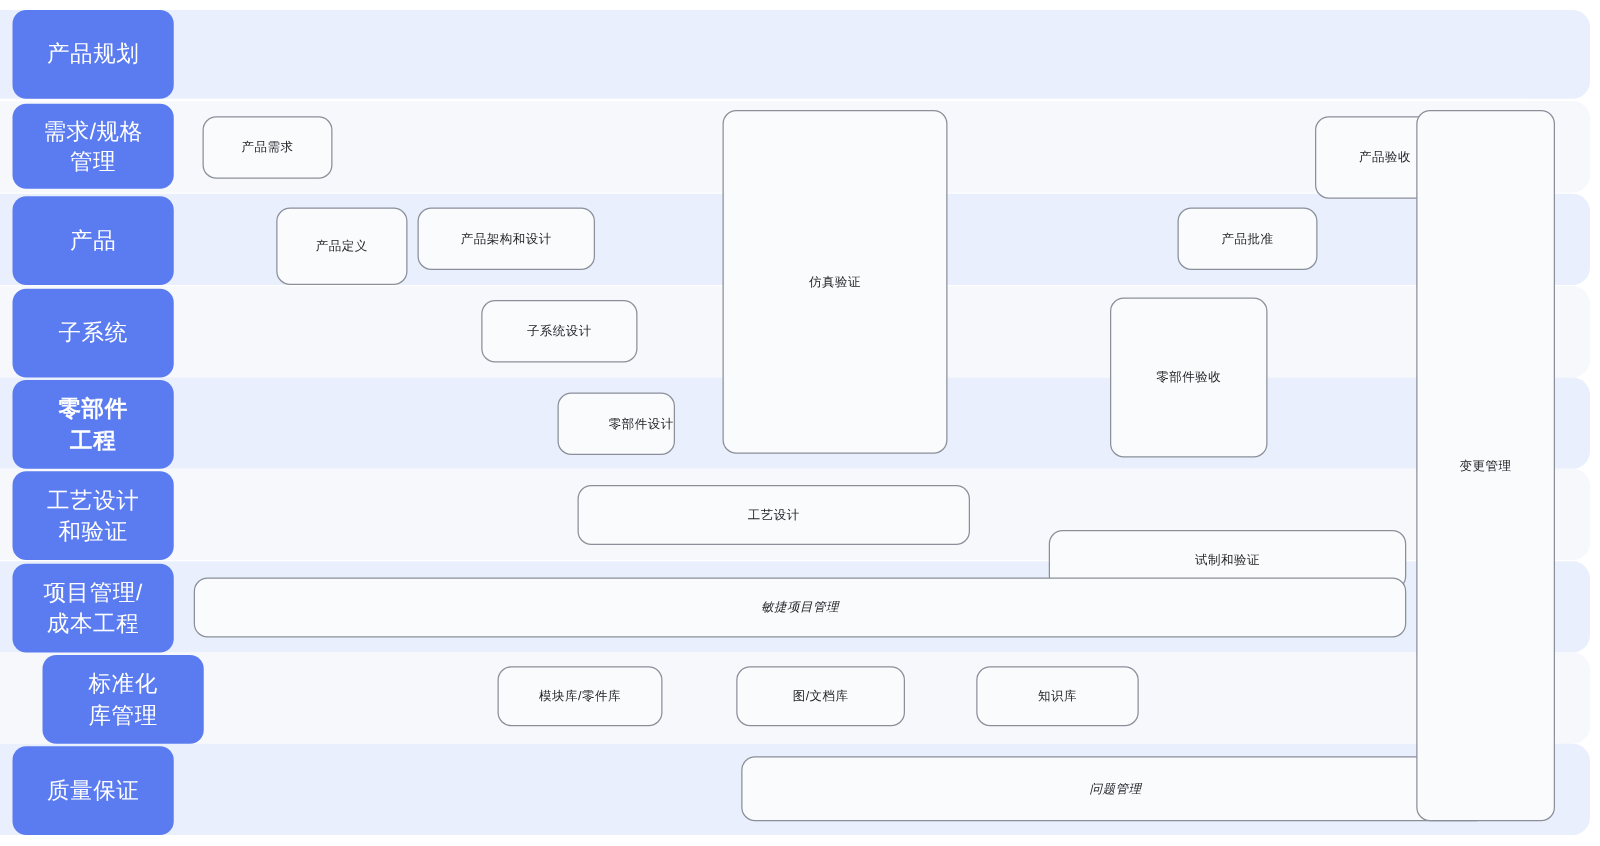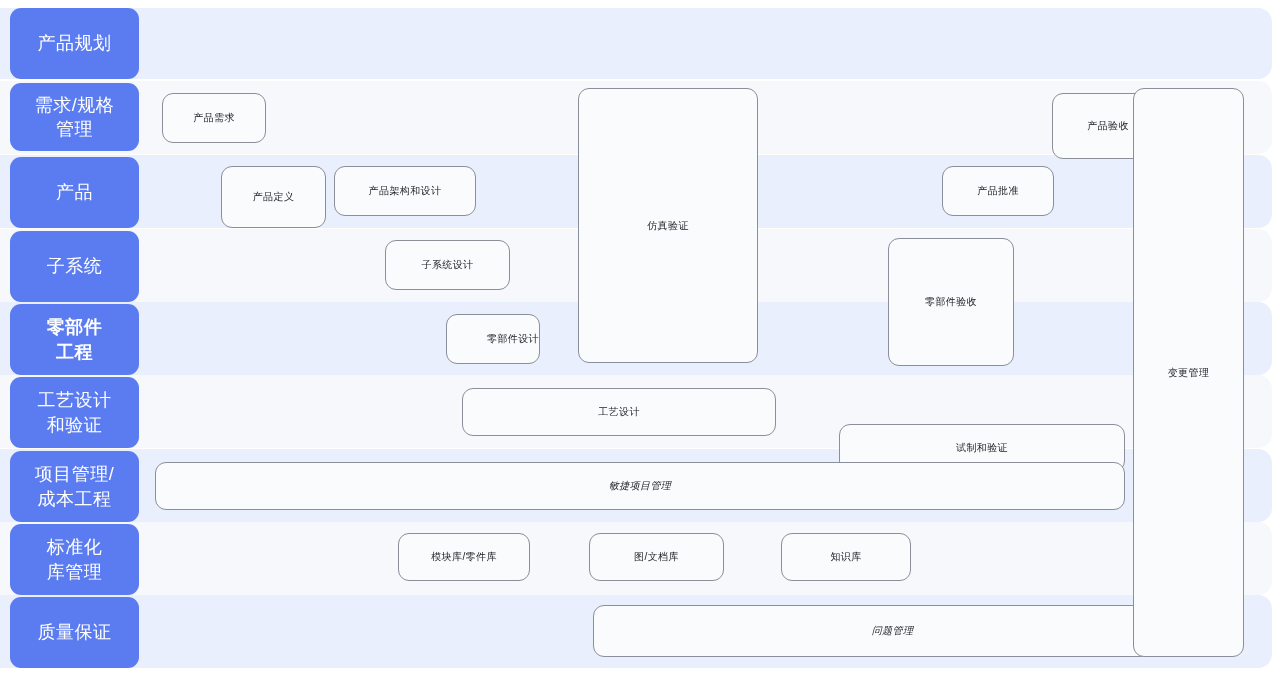--- a/index.html
+++ b/index.html
@@ -85,21 +85,21 @@
       <div class="pill" style="top: 83px; height: 68px;">需求/规格
 管理</div>
       <div class="pill" style="top: 157px; height: 71px;">产品</div>
       <div class="pill" style="top: 231px; height: 71px;">子系统</div>
       <div class="pill" style="top: 304px; height: 71px; font-weight: bold;">零部件
 工程</div>
       <div class="pill" style="top: 377px; height: 71px;">工艺设计
 和验证</div>
       <div class="pill" style="top: 451px; height: 71px;">项目管理/
 成本工程</div>
-      <div class="pill" style="top: 524px; height: 71px;">标准化
+      <div class="pill" style="top: 524px; height: 71px; margin-left: 24px;">标准化
 库管理</div>
       <div class="pill" style="top: 597px; height: 71px;">质量保证</div>
     </div>
   <div id="cards-layer">
       <div class="card" style="left: 162px; top: 93px; width: 104px; height: 50px;">产品需求</div>
       <div class="card" style="left: 1052px; top: 93px; width: 112px; height: 66px;">产品验收</div>
       <div class="card" style="left: 221px; top: 166px; width: 105px; height: 62px;">产品定义</div>
       <div class="card" style="left: 334px; top: 166px; width: 142px; height: 50px; font-family: Liberation Mono, monospace;">产品架构和设计</div>
       <div class="card" style="left: 942px; top: 166px; width: 112px; height: 50px;">产品批准</div>
       <div class="card" style="left: 385px; top: 240px; width: 125px; height: 50px;">子系统设计</div>

